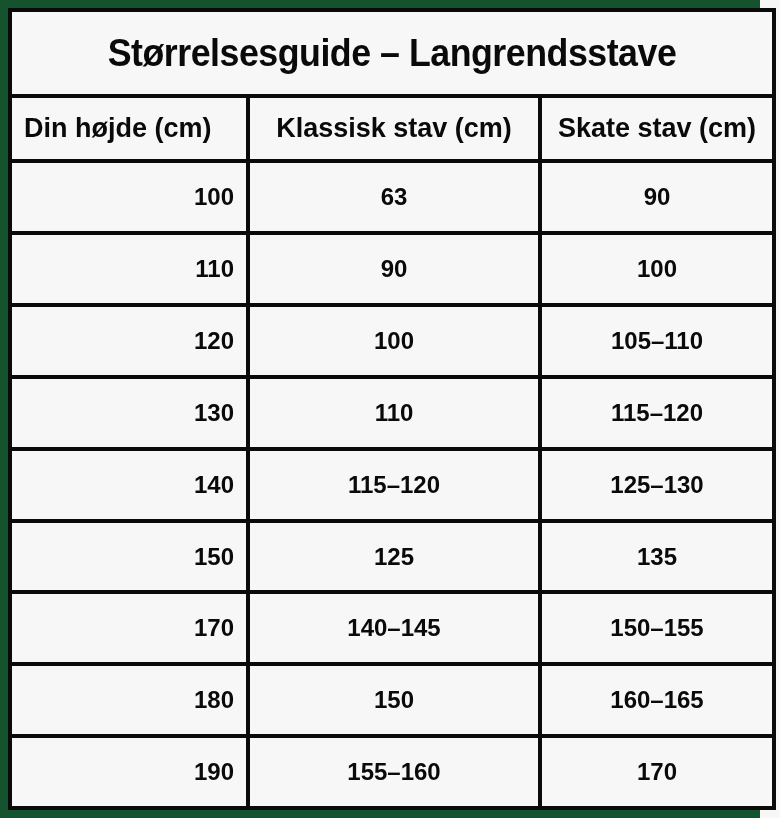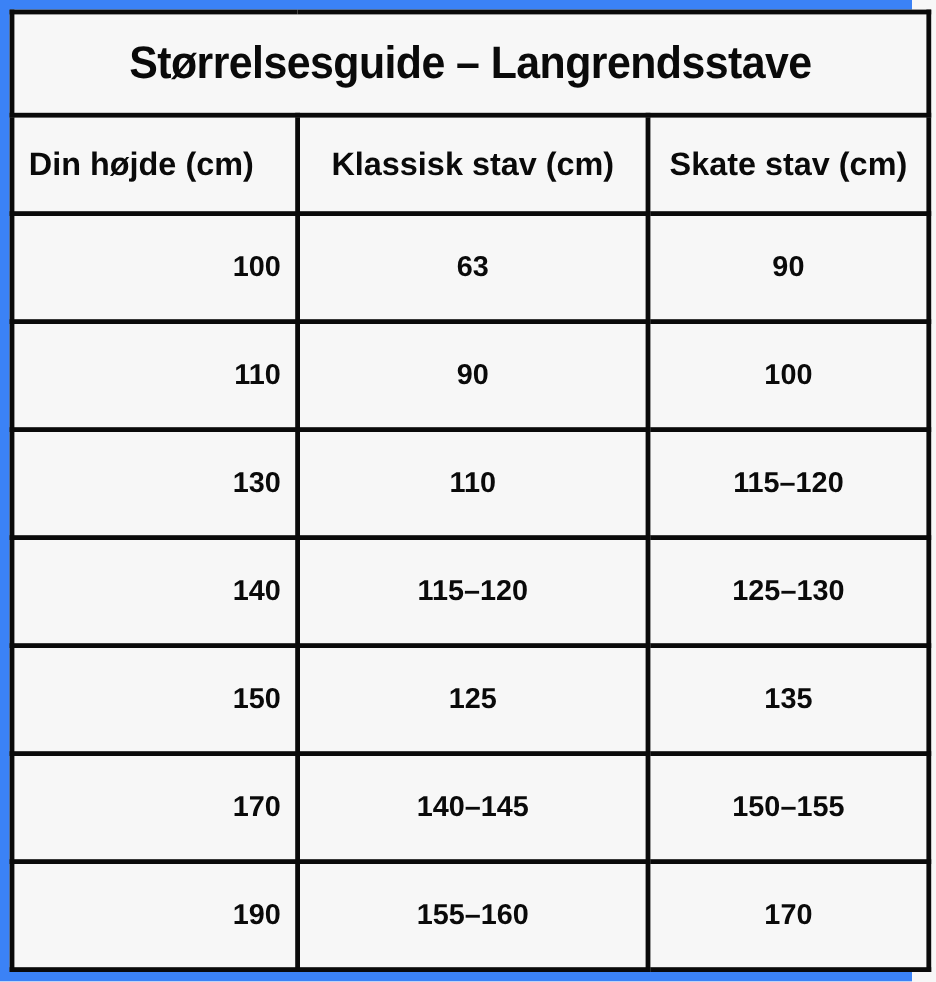--- a/index.html
+++ b/index.html
@@ -11,21 +11,21 @@
     width: 780px;
     height: 818px;
     font-family: "Liberation Sans", sans-serif;
     -webkit-font-smoothing: none;
   }
   .page {
     width: 760px;
     height: 818px;
     box-sizing: border-box;
     padding: 8px;
-    background: #3b82f6;
+    background: #14532d;
   }
   table.size-table {
     width: 764px;
     height: 802px;
     border-collapse: collapse;
     table-layout: fixed;
     background: #f7f7f7;
   }
   table.size-table, table.size-table th, table.size-table td {
     border: 4px solid #0a0a0a;
@@ -106,39 +106,49 @@
         <td class="c-height">100</td>
         <td class="c-classic">63</td>
         <td class="c-skate">90</td>
       </tr>
       <tr>
         <td class="c-height">110</td>
         <td class="c-classic">90</td>
         <td class="c-skate">100</td>
       </tr>
       <tr>
+        <td class="c-height">120</td>
+        <td class="c-classic">100</td>
+        <td class="c-skate">105–110</td>
+      </tr>
+      <tr>
         <td class="c-height">130</td>
         <td class="c-classic">110</td>
         <td class="c-skate">115–120</td>
       </tr>
       <tr>
         <td class="c-height">140</td>
         <td class="c-classic">115–120</td>
         <td class="c-skate">125–130</td>
       </tr>
       <tr>
         <td class="c-height">150</td>
         <td class="c-classic">125</td>
         <td class="c-skate">135</td>
       </tr>
       <tr>
         <td class="c-height">170</td>
         <td class="c-classic">140–145</td>
         <td class="c-skate">150–155</td>
       </tr>
       <tr>
+        <td class="c-height">180</td>
+        <td class="c-classic">150</td>
+        <td class="c-skate">160–165</td>
+      </tr>
+      <tr>
         <td class="c-height">190</td>
         <td class="c-classic">155–160</td>
         <td class="c-skate">170</td>
       </tr>
     </tbody>
   </table>
 </div>
 
 </body></html>

